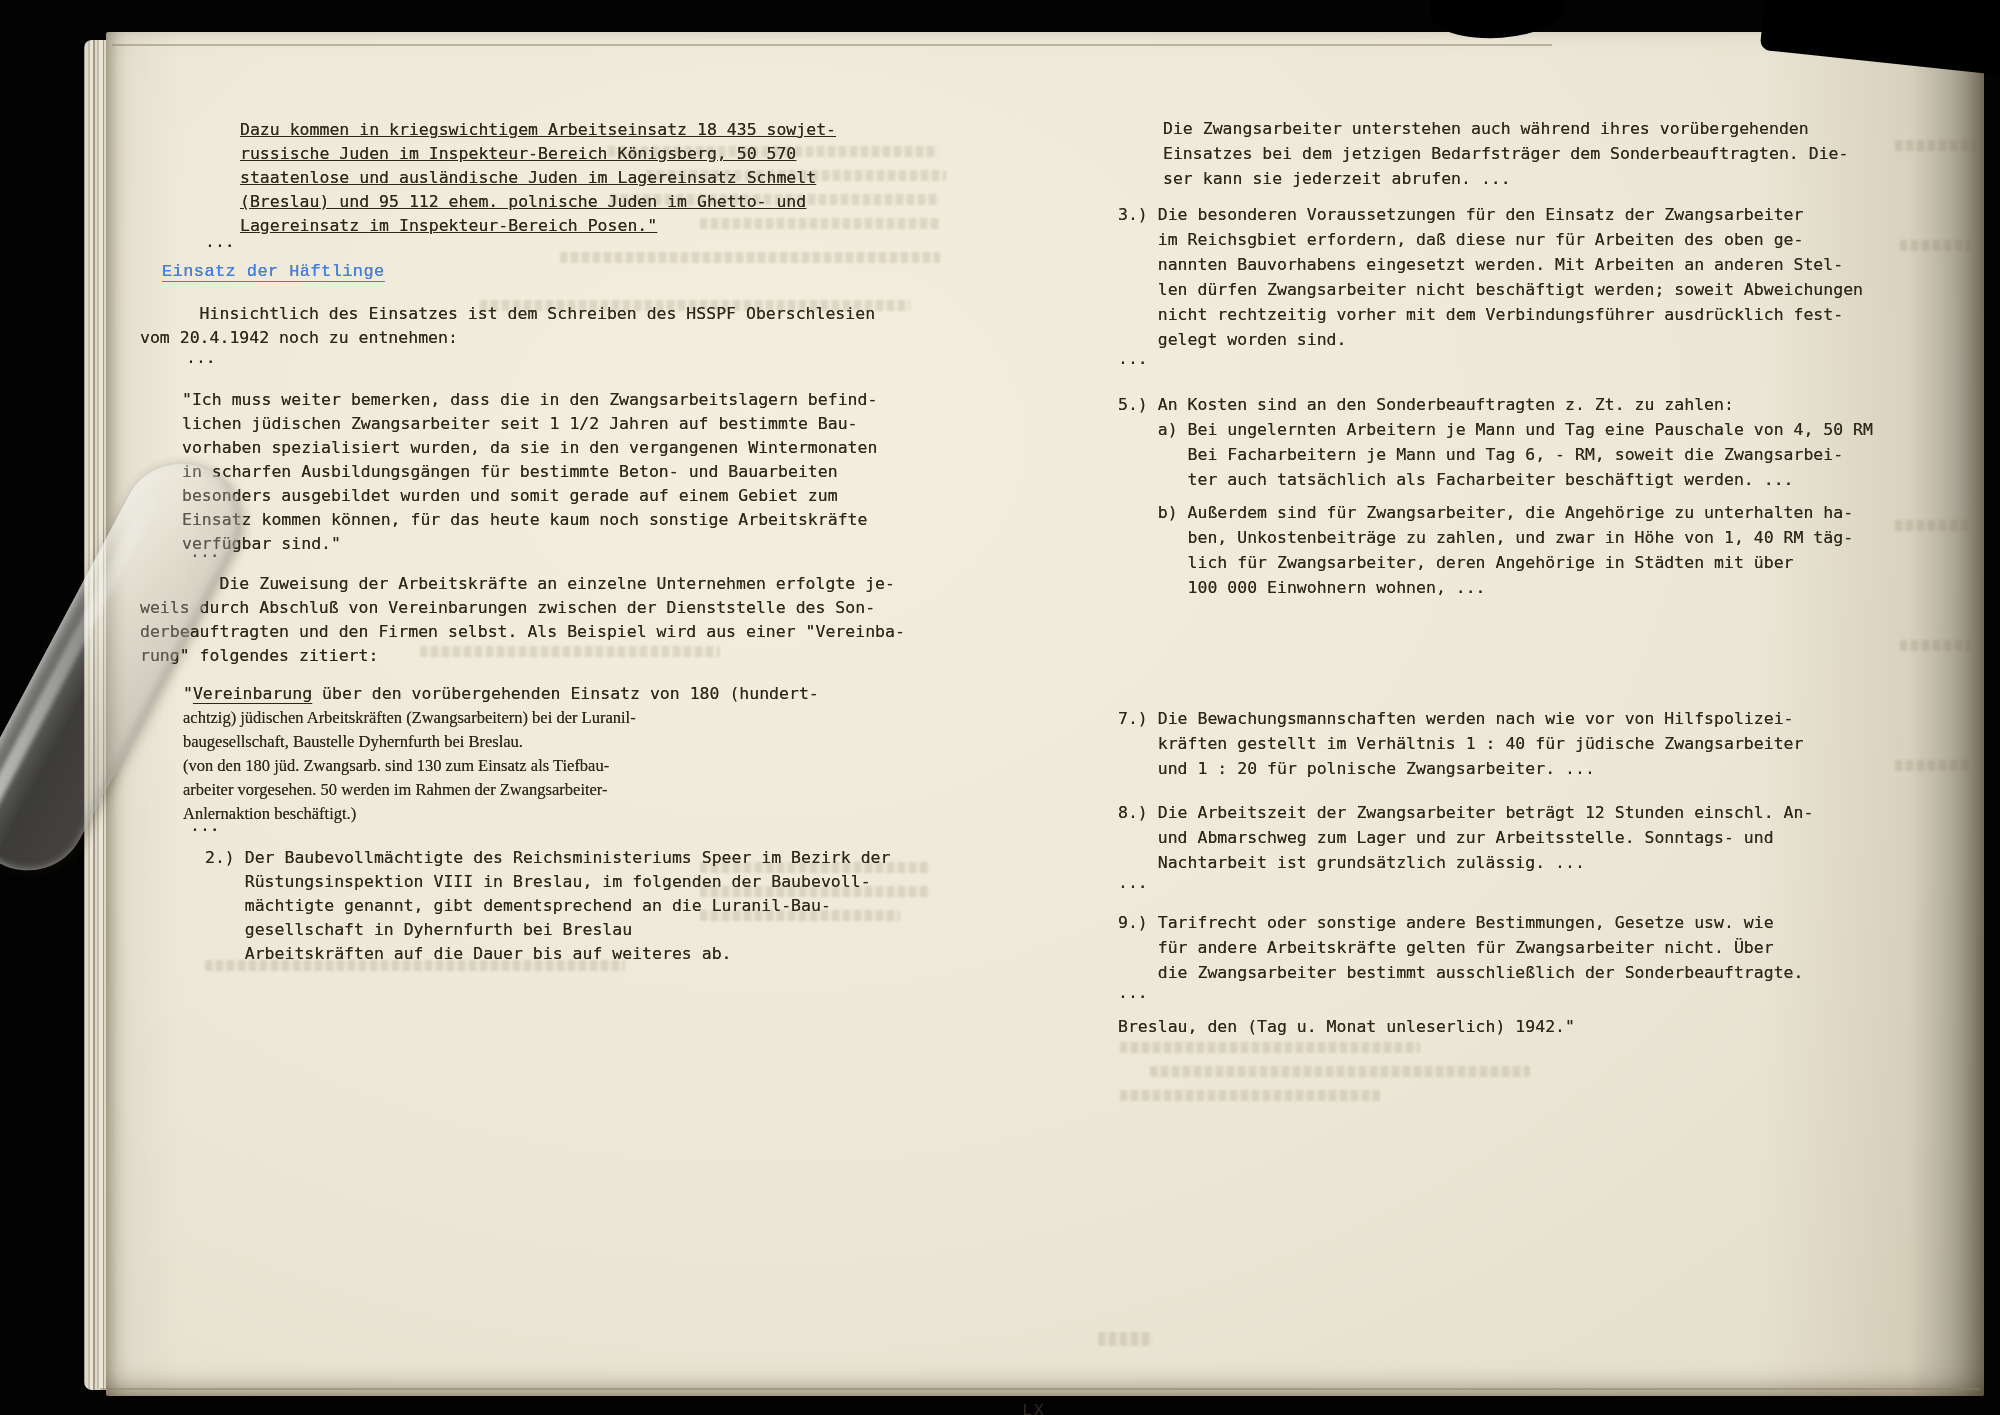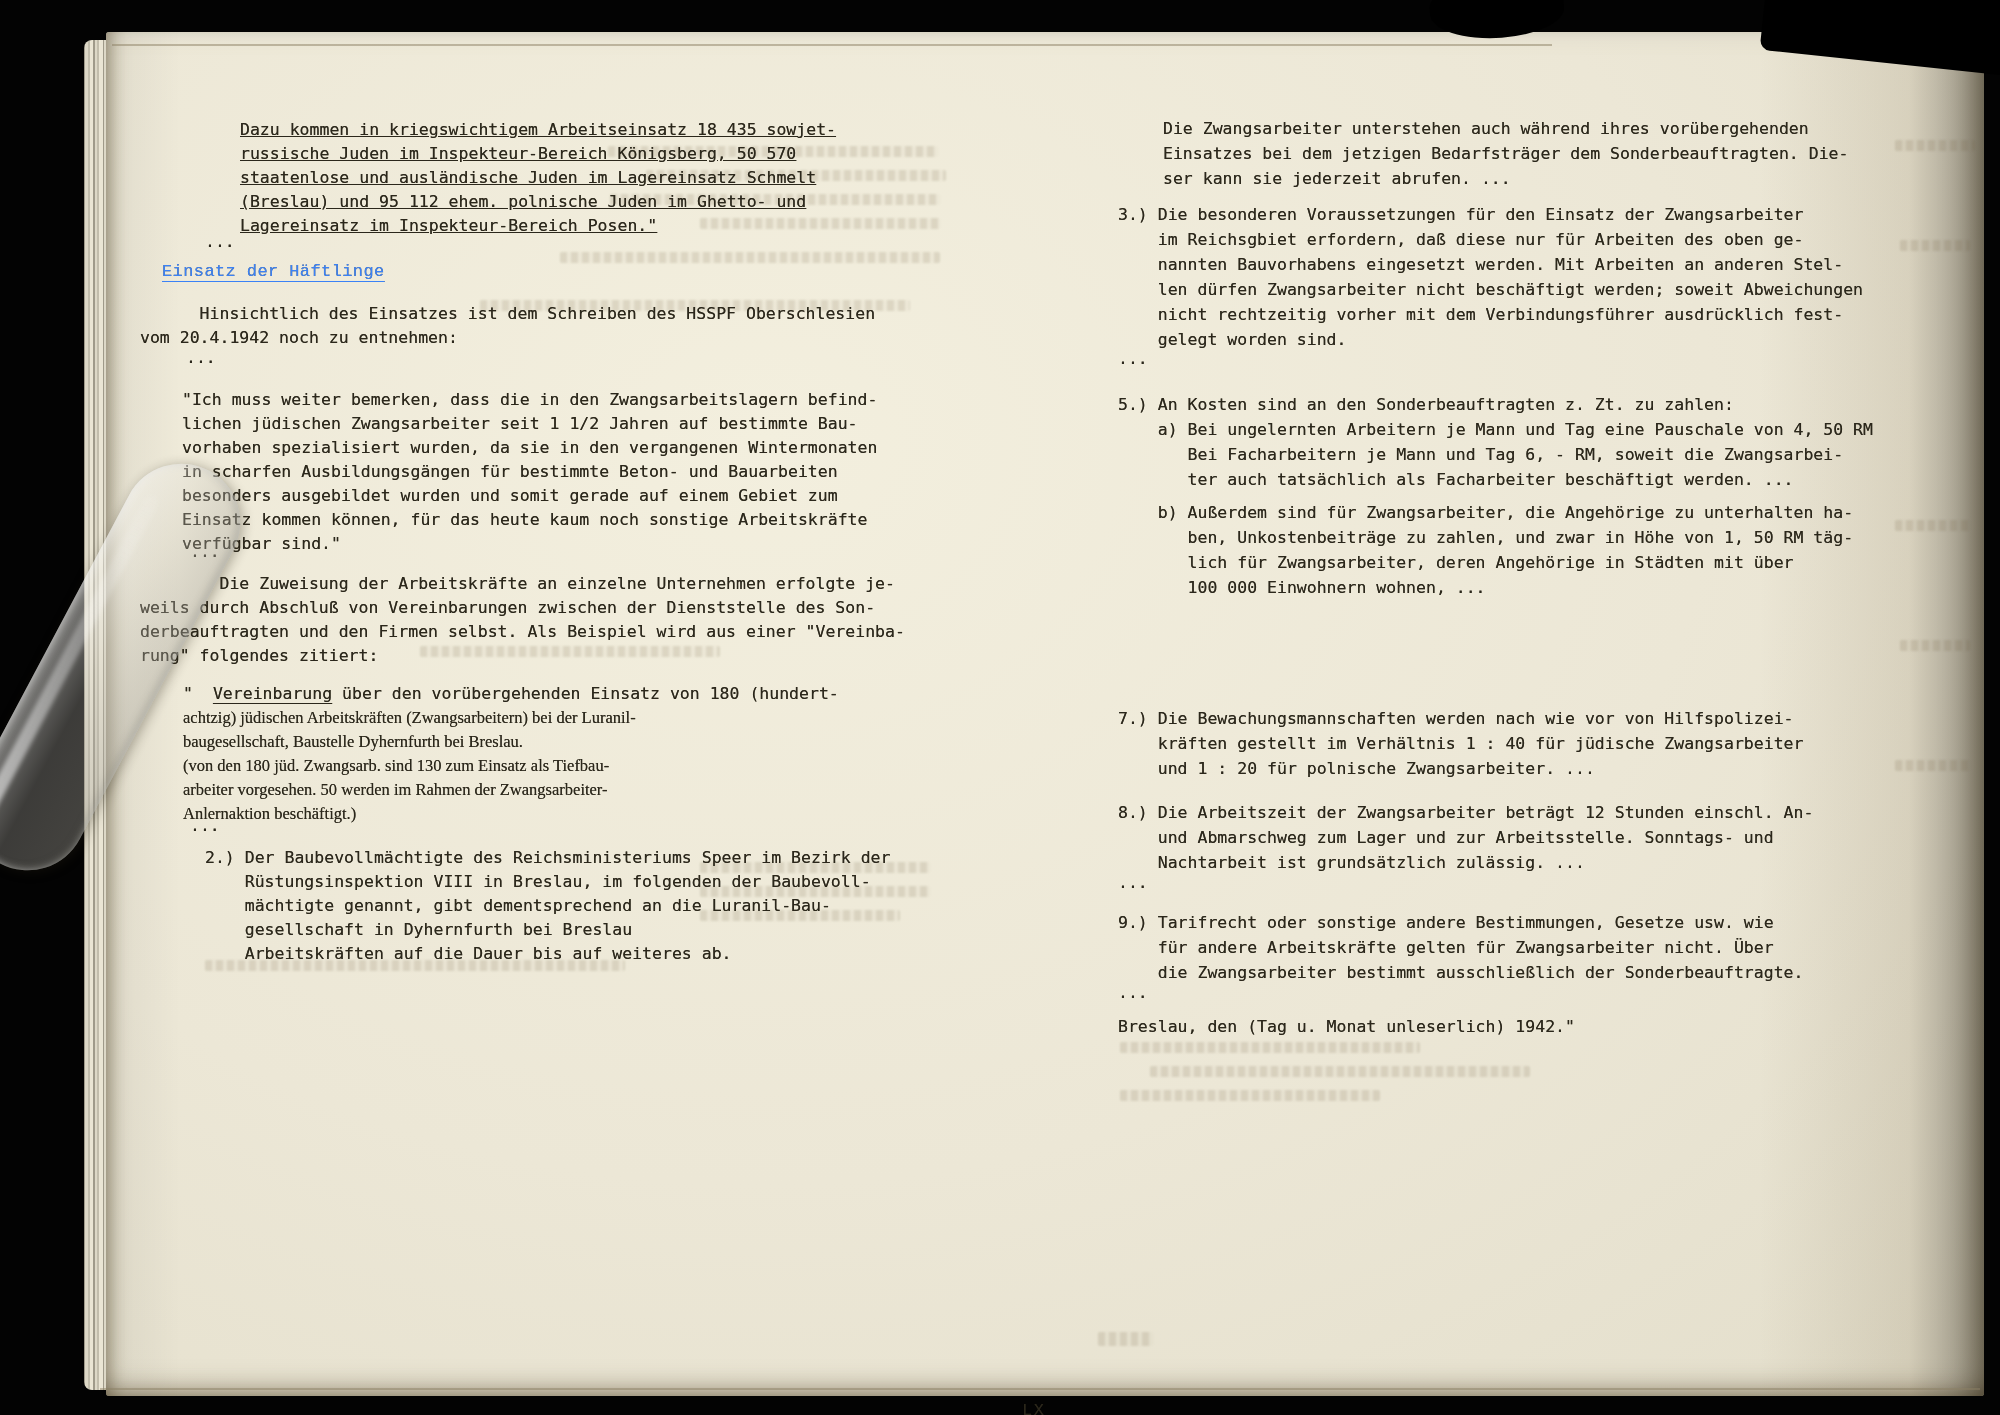--- a/index.html
+++ b/index.html
@@ -30,21 +30,21 @@
     background:linear-gradient(90deg, rgba(0,0,0,0.06) 0%, rgba(0,0,0,0) 4%, rgba(0,0,0,0) 88%, rgba(90,70,35,0.12) 96%, rgba(20,15,5,0.38) 100%);
   }
   .edge-line { position:absolute; background:rgba(140,128,100,0.5); filter:blur(0.7px); }
   .para {
     position:absolute; white-space:pre; z-index:3;
     font-size:16.5px; color:#2b271b;
     text-shadow:0 0 0.6px rgba(43,39,27,0.72);
   }
   .lcol { line-height:24px; }
   .rcol { line-height:25px; }
-  .underlined { text-decoration:underline; text-underline-offset:4px; text-decoration-thickness:1px;margin-left:20px; }
+  .underlined { text-decoration:underline; text-underline-offset:4px; text-decoration-thickness:1px; }
   .block { display:block;font-family:Liberation Serif, serif; }
   .heading {
     position:absolute; z-index:3; font-size:17px; color:#3b82f6;
     text-shadow:0 0 0.6px rgba(43,39,27,0.72);
     text-decoration:underline; text-underline-offset:5px; letter-spacing:0.4px;
     white-space:pre;
   }
   .pagenum {
     position:absolute; z-index:3; font-size:17px; letter-spacing:1.5px;
     color:#2b271b; text-shadow:0 0 0.6px rgba(43,39,27,0.72);
@@ -156,21 +156,21 @@
     gelegt worden sind.</pre>
 
   <pre class="para rcol" style="left:1118px; top:346px;">...</pre>
 
   <pre class="para rcol" style="left:1118px; top:392px;">5.) An Kosten sind an den Sonderbeauftragten z. Zt. zu zahlen:
     a) Bei ungelernten Arbeitern je Mann und Tag eine Pauschale von 4, 50 RM
        Bei Facharbeitern je Mann und Tag 6, - RM, soweit die Zwangsarbei-
        ter auch tatsächlich als Facharbeiter beschäftigt werden. ...</pre>
 
   <pre class="para rcol" style="left:1118px; top:500px;">    b) Außerdem sind für Zwangsarbeiter, die Angehörige zu unterhalten ha-
-       ben, Unkostenbeiträge zu zahlen, und zwar in Höhe von 1, 50 RM täg-
+       ben, Unkostenbeiträge zu zahlen, und zwar in Höhe von 1, 40 RM täg-
        lich für Zwangsarbeiter, deren Angehörige in Städten mit über
        100 000 Einwohnern wohnen, ...</pre>
 
 
   <pre class="para rcol" style="left:1118px; top:706px;">7.) Die Bewachungsmannschaften werden nach wie vor von Hilfspolizei-
     kräften gestellt im Verhältnis 1 : 40 für jüdische Zwangsarbeiter
     und 1 : 20 für polnische Zwangsarbeiter. ...</pre>
 
   <pre class="para rcol" style="left:1118px; top:800px;">8.) Die Arbeitszeit der Zwangsarbeiter beträgt 12 Stunden einschl. An-
     und Abmarschweg zum Lager und zur Arbeitsstelle. Sonntags- und

